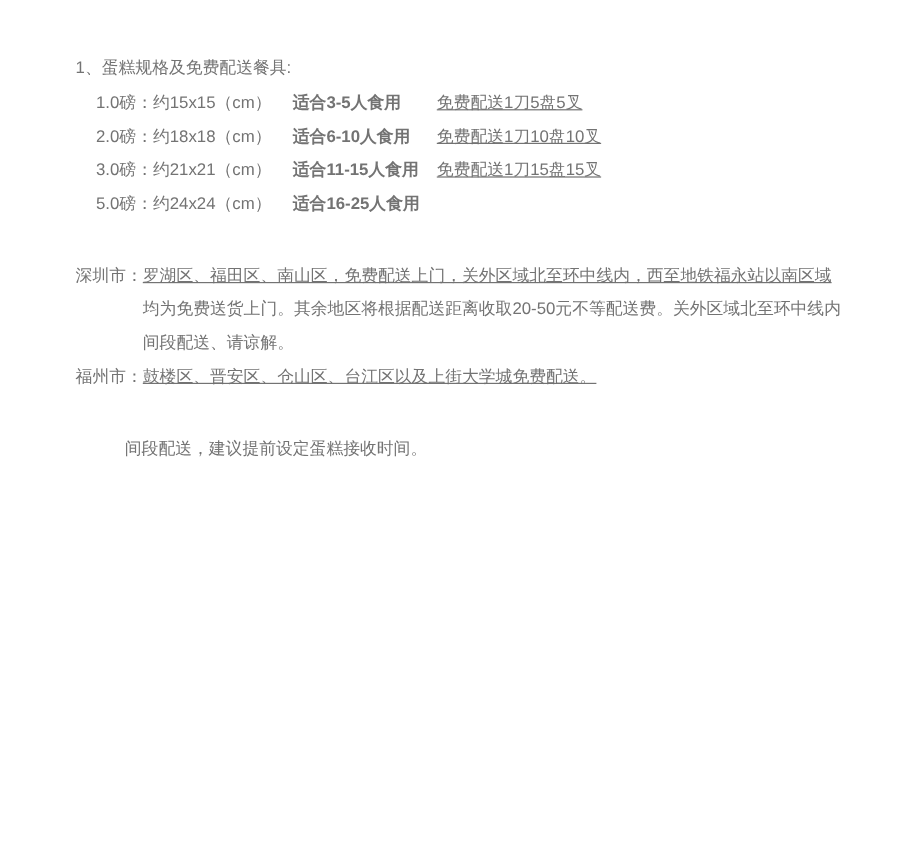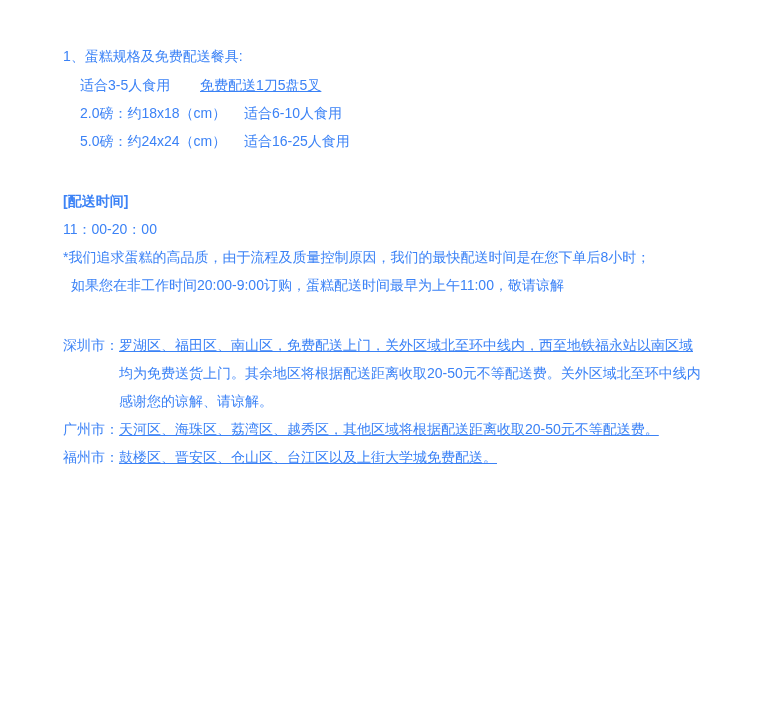--- a/index.html
+++ b/index.html
@@ -9,21 +9,21 @@
   }
   .page {
     position: relative;
     width: 768px;
     height: 712px;
     background: #ffffff;
     overflow: hidden;
     font-family: "Liberation Sans", "DejaVu Sans", sans-serif;
     font-size: 14px;
     line-height: 28px;
-    color: #3b82f6;
+    color: #737373;
   }
   .doc {
     padding: 42px 20px 0 63px;
   }
   .line {
     white-space: nowrap;
   }
   .section {
     margin-top: 32px;
   }
@@ -36,20 +36,21 @@
   }
   .spec-row {
     display: flex;
     white-space: nowrap;
   }
   .spec-col-size {
     flex: 0 0 164px;
   }
   .spec-col-serving {
     flex: 0 0 120px;
+    font-weight: bold;
   }
   .spec-col-free {
     flex: 0 0 auto;
     text-decoration: underline;
   }
   
   .indent-8 { padding-left: 8px; }
   .indent-56 { padding-left: 56px; }
   .indent-41 { padding-left: 41px; }
   .para-label { white-space: nowrap; }
@@ -59,64 +60,61 @@
 <body>
 
 <div class="page">
   <div class="doc">
 
     <div>
       <div class="line">1、蛋糕规格及免费配送餐具:</div>
 
       <div class="spec-table">
         <div class="spec-row">
+          <span class="spec-col-size">1.0磅：约15x15（cm）</span>
           <span class="spec-col-serving">适合3-5人食用</span>
           <span class="spec-col-free">免费配送1刀5盘5叉</span>
         </div>
         <div class="spec-row">
           <span class="spec-col-size">2.0磅：约18x18（cm）</span>
           <span class="spec-col-serving">适合6-10人食用</span>
+          <span class="spec-col-free">免费配送1刀10盘10叉</span>
+        </div>
+        <div class="spec-row">
+          <span class="spec-col-size">3.0磅：约21x21（cm）</span>
+          <span class="spec-col-serving">适合11-15人食用</span>
+          <span class="spec-col-free">免费配送1刀15盘15叉</span>
         </div>
         <div class="spec-row">
           <span class="spec-col-size">5.0磅：约24x24（cm）</span>
           <span class="spec-col-serving">适合16-25人食用</span>
         </div>
       </div>
 
     </div>
 
-    <div class="section">
-      <div class="line section-heading">[配送时间]</div>
-      <div class="line">11：00-20：00</div>
-      <div class="line">*我们追求蛋糕的高品质，由于流程及质量控制原因，我们的最快配送时间是在您下单后8小时；</div>
-      <div class="line indent-8">如果您在非工作时间20:00-9:00订购，蛋糕配送时间最早为上午11:00，敬请谅解</div>
-    </div>
 
     <div class="section">
 
       <div>
         <div class="line">
           <span class="para-label">深圳市：</span><span class="para-text">罗湖区、福田区、南山区，免费配送上门，关外区域北至环中线内，西至地铁福永站以南区域</span>
         </div>
         <div class="line indent-56">均为免费送货上门。其余地区将根据配送距离收取20-50元不等配送费。关外区域北至环中线内</div>
-        <div class="line indent-56">感谢您的谅解、请谅解。</div>
+        <div class="line indent-56">间段配送、请谅解。</div>
       </div>
 
-      <div>
-        <div class="line">
-          <span class="para-label">广州市：</span><span class="para-text">天河区、海珠区、荔湾区、越秀区，其他区域将根据配送距离收取20-50元不等配送费。</span>
-        </div>
-      </div>
 
       <div>
         <div class="line">
           <span class="para-label">福州市：</span><span class="para-text">鼓楼区、晋安区、仓山区、台江区以及上街大学城免费配送。</span>
         </div>
       </div>
     </div>
 
     <div class="section">
       <div>
+        <div class="line indent-41">间段配送，建议提前设定蛋糕接收时间。</div>
       </div>
     </div>
 
   </div>
 </div>
 
 </body></html>

